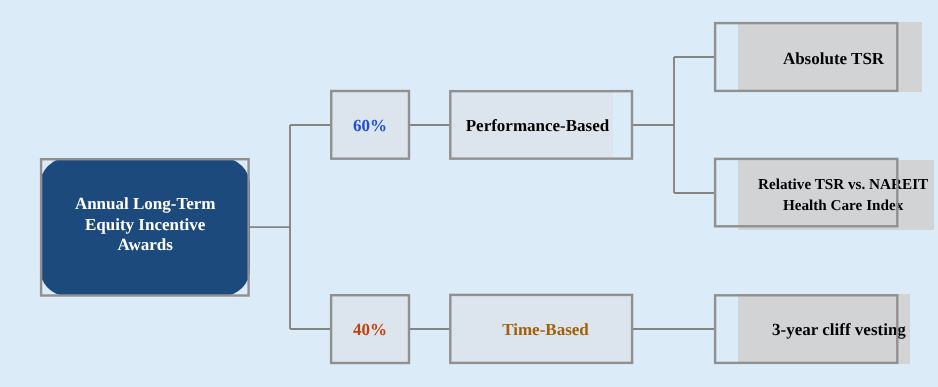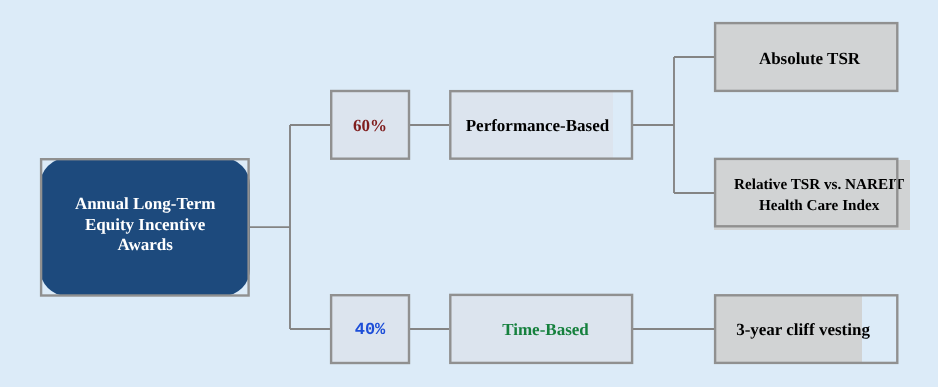--- a/index.html
+++ b/index.html
@@ -7,35 +7,35 @@
   body{width:938px;height:387px;overflow:hidden;background:#dcebf8;
        font-family:"Liberation Serif",serif;-webkit-font-smoothing:antialiased;text-rendering:geometricPrecision;}
   #canvas{position:relative;width:938px;height:387px;background:#dcebf8;}
   svg.links{position:absolute;left:0;top:0;width:938px;height:387px;overflow:visible;}
   svg.outlines{position:absolute;left:0;top:0;width:938px;height:387px;pointer-events:none;z-index:5;}
   .node{position:absolute;box-sizing:border-box;display:flex;align-items:center;
         justify-content:center;text-align:center;border:none;}
   .node .label{display:block;font-weight:bold;white-space:nowrap;position:relative;top:1.4px;filter:blur(0px);}
   .root{background:#1d4a7d;color:#ffffff;}
   .mid{background:#dce4ee;color:#000000;}
-  .leaf{background:#d1d3d4;color:#000000;}
+  .leaf{background:#d1d3d4;color:#000000;margin-left:24px;}
 
   #n-root{left:40px;top:158px;width:209.6px;height:138.4px;font-size:17px;border-radius:27px;}
   #n-root .label{line-height:20.4px;top:-2.2px;left:0.4px;}
   #n-perf-pct{left:330px;top:90px;width:80px;height:70px;font-size:17px;}
   #n-perf{left:449px;top:90px;width:164px;height:70px;font-size:17px;}
   #n-perf .label{padding-left:13px;}
   #n-abs{left:714px;top:22px;width:184px;height:70px;font-size:17px;}
   #n-abs .label{padding-left:7px;top:2.2px;}
   #n-rel{left:714px;top:160px;width:196px;height:70px;font-size:15.2px;padding-left:14px;}
   #n-rel .label{line-height:20.8px;top:0.6px;left:0.1px;}
   #n-time-pct{left:330px;top:294px;width:80px;height:70px;font-size:17px;}
   #n-time{left:449px;top:294px;width:184px;height:70px;font-size:17px;}
   #n-time .label{padding-left:9px;}
-  #n-cliff{left:714px;top:294px;width:148px;height:70px;font-size:17px;padding-left:20px;}
+  #n-cliff{left:714px;top:294px;width:172px;height:70px;font-size:17px;padding-left:20px;}
   #n-cliff .label{padding-left:10px;top:0.9px;}
 </style>
 </head>
 <body>
 
 <div id="canvas" style="background-color: rgb(220, 235, 248);">
 
   <svg class="links" viewBox="0 0 938 387">
     <g stroke="#848484" stroke-width="1.9" fill="none" stroke-linecap="butt">
       <path d="M249.6 227.15 H290"></path>
@@ -49,41 +49,41 @@
       <path d="M674 192.95 H714"></path>
       <path d="M410 328.95 H449"></path>
       <path d="M633 328.95 H714"></path>
     </g>
   </svg>
 
   <div class="node root" id="n-root" style="background-color: rgb(29, 74, 125); color: rgb(255, 255, 255);">
     <span class="label">Annual Long-Term<br>Equity Incentive<br>Awards</span>
   </div>
 
-  <div class="node mid" id="n-perf-pct" style="background-color: rgb(220, 228, 238); color: #7f1d1d;">
+  <div class="node mid" id="n-perf-pct" style="background-color: rgb(220, 228, 238); color: #1d4ed8;">
     <span class="label">60%</span>
   </div>
 
   <div class="node mid" id="n-perf" style="background-color: rgb(220, 228, 238); color: rgb(0, 0, 0);">
     <span class="label">Performance-Based</span>
   </div>
 
   <div class="node leaf" id="n-abs" style="background-color: rgb(209, 211, 212); color: rgb(0, 0, 0);">
     <span class="label">Absolute TSR</span>
   </div>
 
   <div class="node leaf" id="n-rel" style="background-color: rgb(209, 211, 212); color: rgb(0, 0, 0);">
     <span class="label">Relative TSR vs. NAREIT<br>Health Care Index</span>
   </div>
 
-  <div class="node mid" id="n-time-pct" style="background-color: rgb(220, 228, 238); color: #1d4ed8; font-family: Liberation Mono, monospace;">
+  <div class="node mid" id="n-time-pct" style="background-color: rgb(220, 228, 238); color: #c2410c;">
     <span class="label">40%</span>
   </div>
 
-  <div class="node mid" id="n-time" style="background-color: rgb(220, 228, 238); color: #15803d;">
+  <div class="node mid" id="n-time" style="background-color: rgb(220, 228, 238); color: #a16207;">
     <span class="label">Time-Based</span>
   </div>
 
   <div class="node leaf" id="n-cliff" style="background-color: rgb(209, 211, 212); color: rgb(0, 0, 0);">
     <span class="label">3-year cliff vesting</span>
   </div>
 
   <svg class="outlines" viewBox="0 0 938 387">
     <g stroke="#909090" stroke-width="2.4" fill="none">
       <rect x="41.1" y="159.2" width="207.5" height="136.3"></rect>

